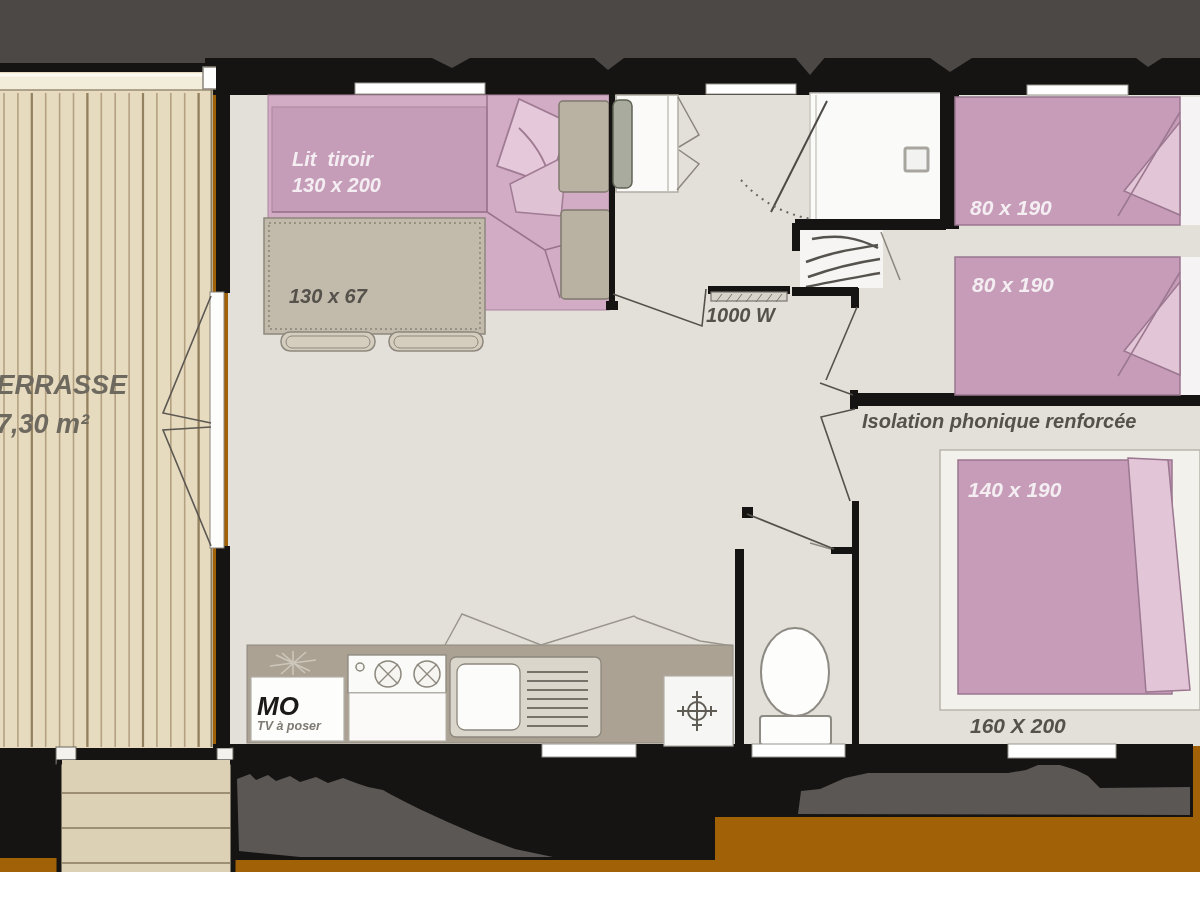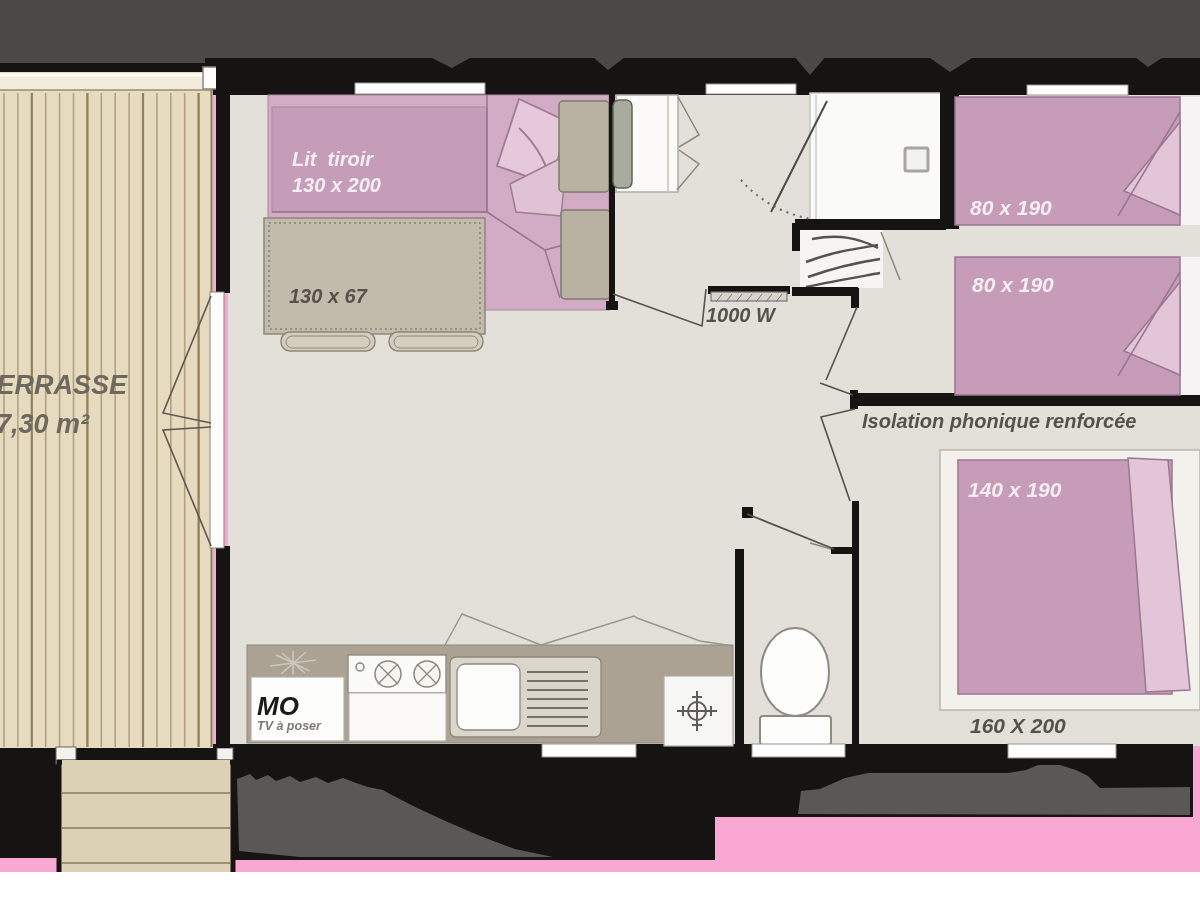--- a/index.html
+++ b/index.html
@@ -1,16 +1,16 @@
 <!DOCTYPE html>
 <html><head>
 <meta charset="utf-8">
 <style>
   html,body{margin:0;padding:0;background:#fff;}
-  .wrap{position:relative;width:1200px;height:872px;overflow:hidden;background:#f9a8d4;
+  .wrap{position:relative;width:1200px;height:872px;overflow:hidden;background:#a16207;
         font-family:"Liberation Sans", sans-serif;}
   svg{position:absolute;left:0;top:0;}
   text{font-family:"Liberation Sans", sans-serif;}
   .glab{font-style:italic;font-weight:bold;fill:#55514b;}
   .wlab{font-style:italic;font-weight:bold;fill:#f4eef2;}
 </style>
 </head>
 <body>
 <div class="wrap">
 <svg width="1200" height="900" viewBox="0 0 1200 900">

